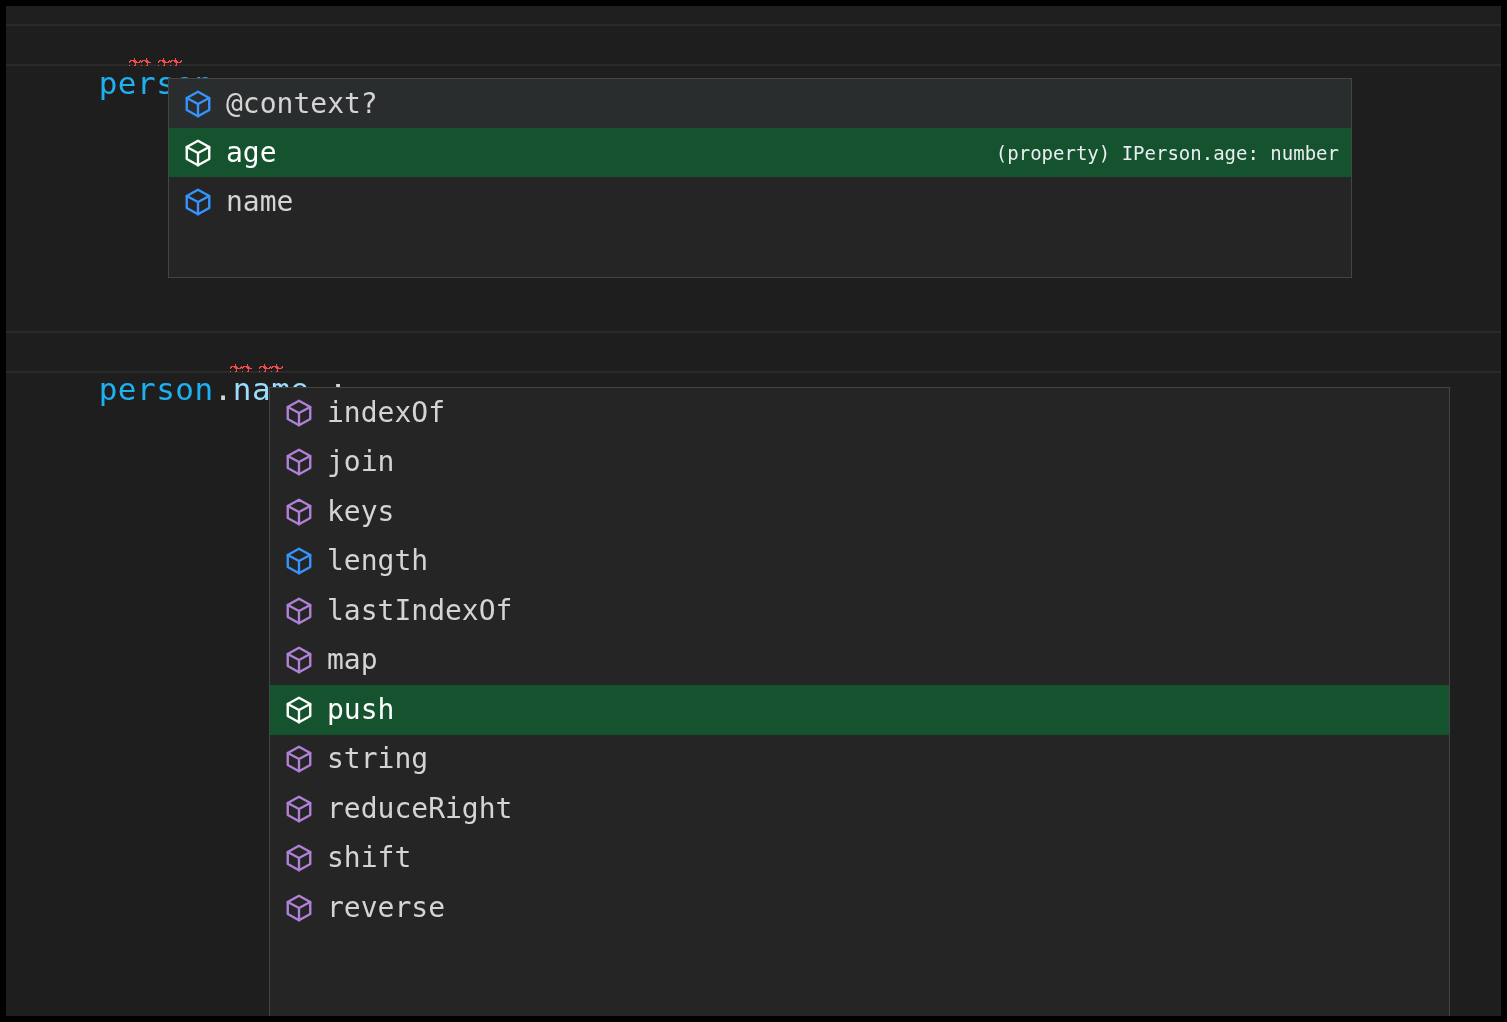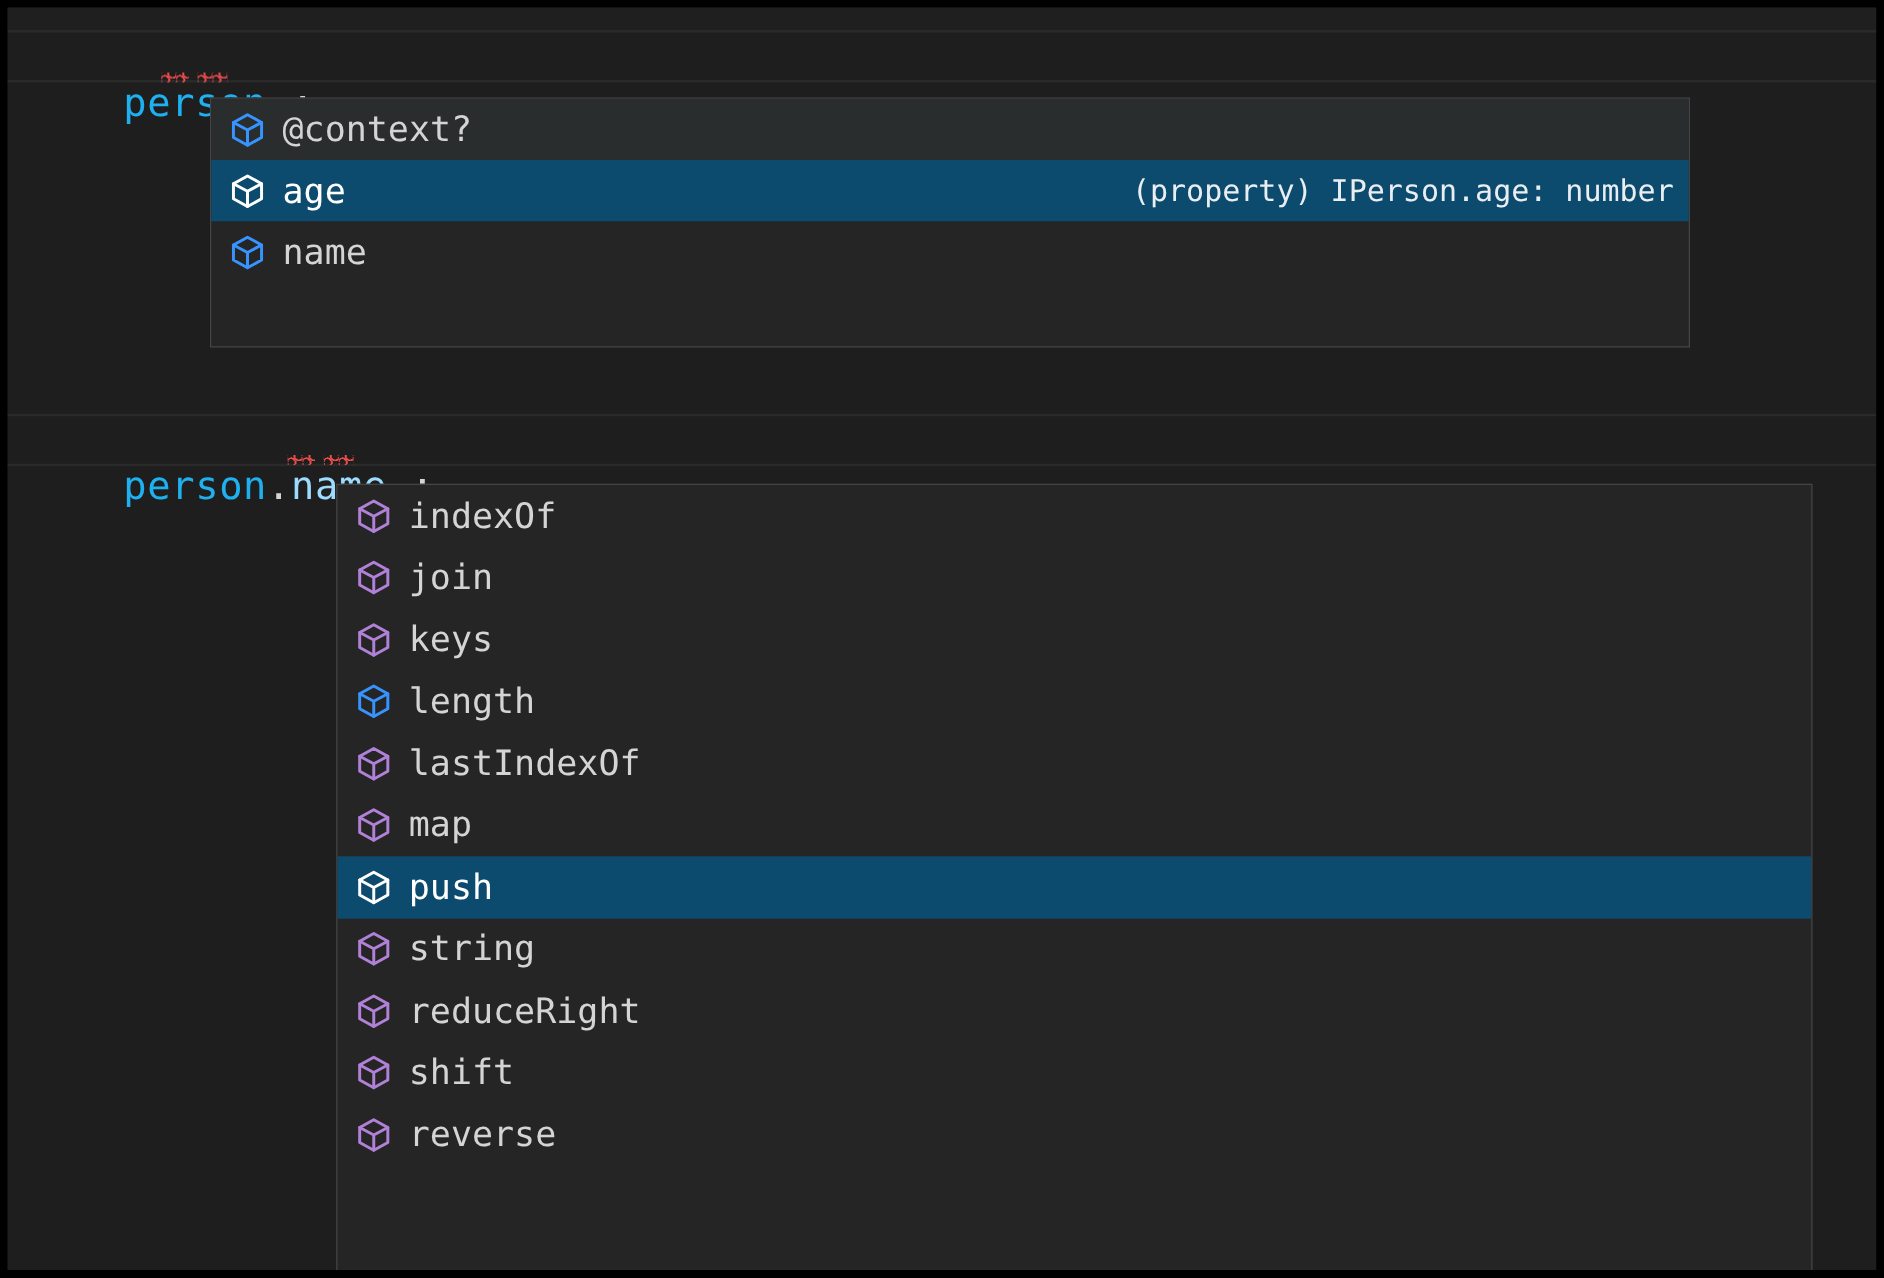--- a/index.html
+++ b/index.html
@@ -78,42 +78,42 @@
     position: relative;
     display: flex;
     align-items: center;
     height: 49px;
     box-sizing: border-box;
     padding-left: 14px;
     padding-right: 12px;
     color: #d4d4d4;
   }
   .suggest-row.hovered { background: #2a2d2e; }
-  .suggest-row.selected { background: #0c4a6e; color: #ffffff; text-align: right; }
+  .suggest-row.selected { background: #14532d; color: #ffffff; text-align: right; }
 
   .sugg-icon {
     flex: 0 0 auto;
     width: 30px;
     height: 30px;
     margin-right: 13px;
     display: block;
   }
   .sugg-label {
     font-family: "DejaVu Sans Mono", "Liberation Mono", monospace;
     font-size: 28px;
     line-height: 30px;
     color: #d4d4d4;
     white-space: pre;
   }
   .suggest-row.selected .sugg-label { color: #ffffff; }
 
   .sugg-detail {
     margin-left: auto;
     font-family: "DejaVu Sans Mono", "Liberation Mono", monospace;
-    font-size: 24px;
+    font-size: 19px;
     line-height: 28px;
     color: #e8eef2;
     white-space: pre;
     overflow: hidden;
     text-overflow: clip;
     padding-left: 18px;
   }
 
   
   #suggest-1 {

